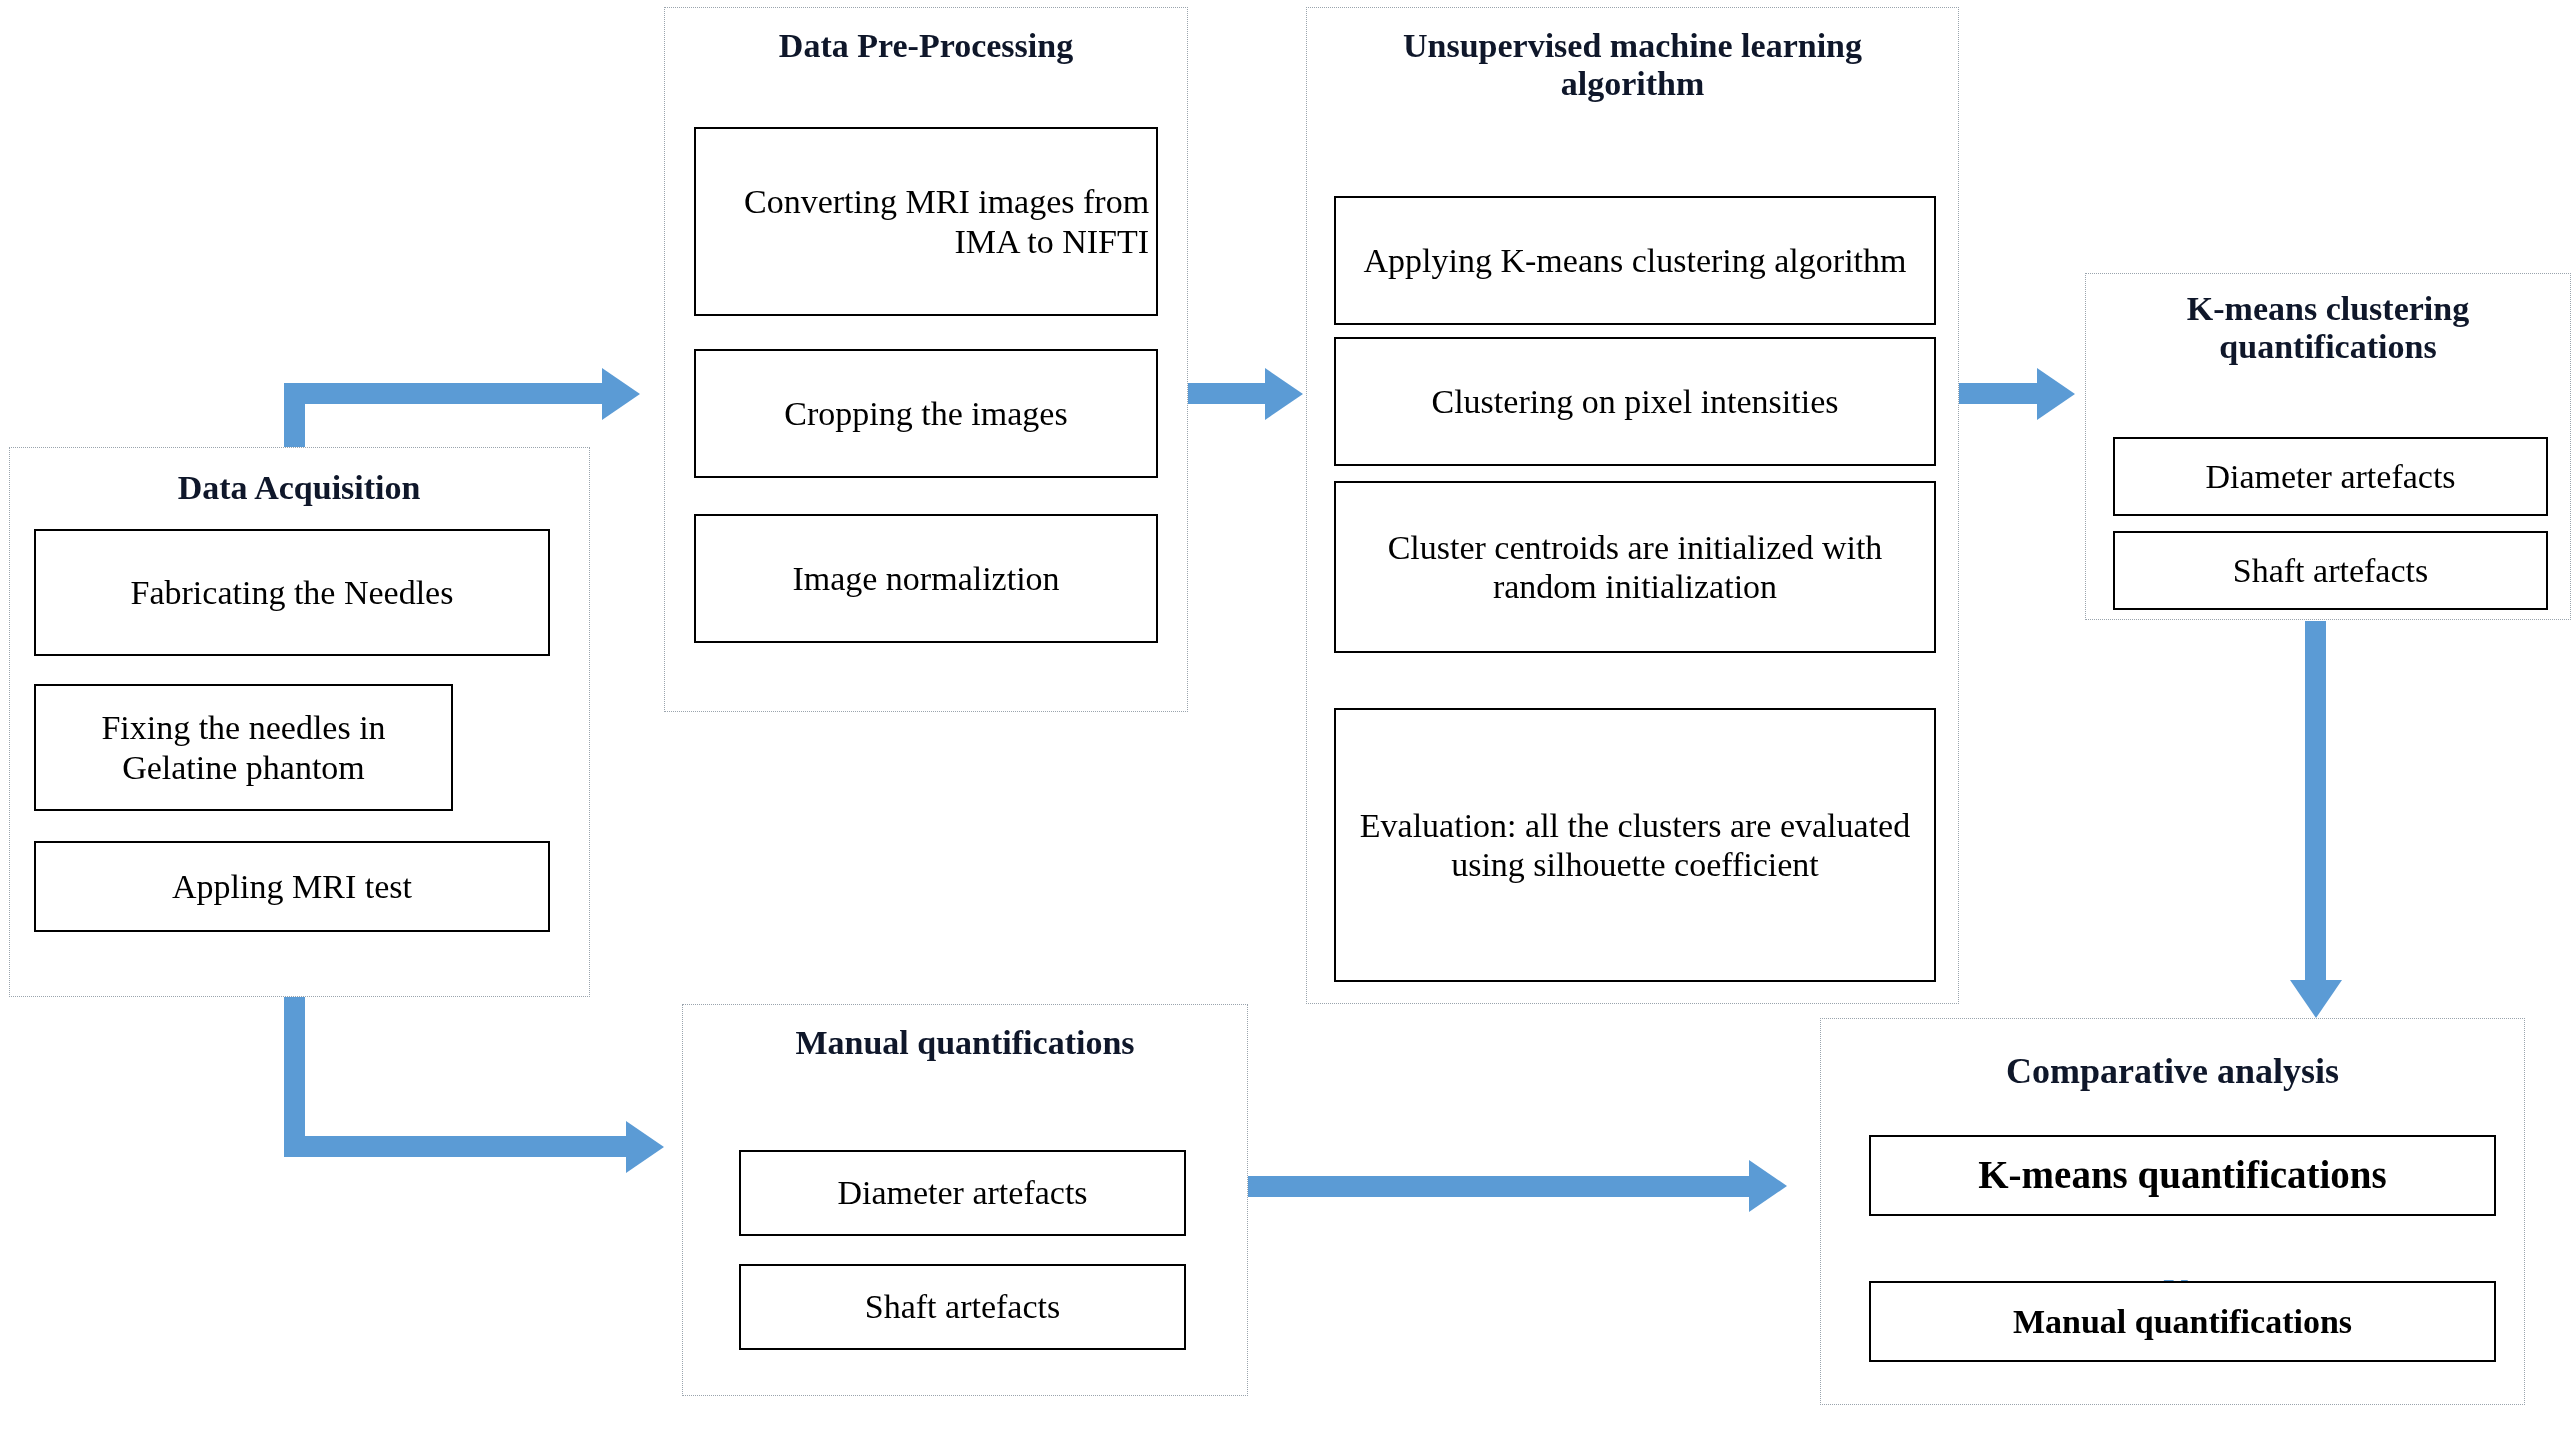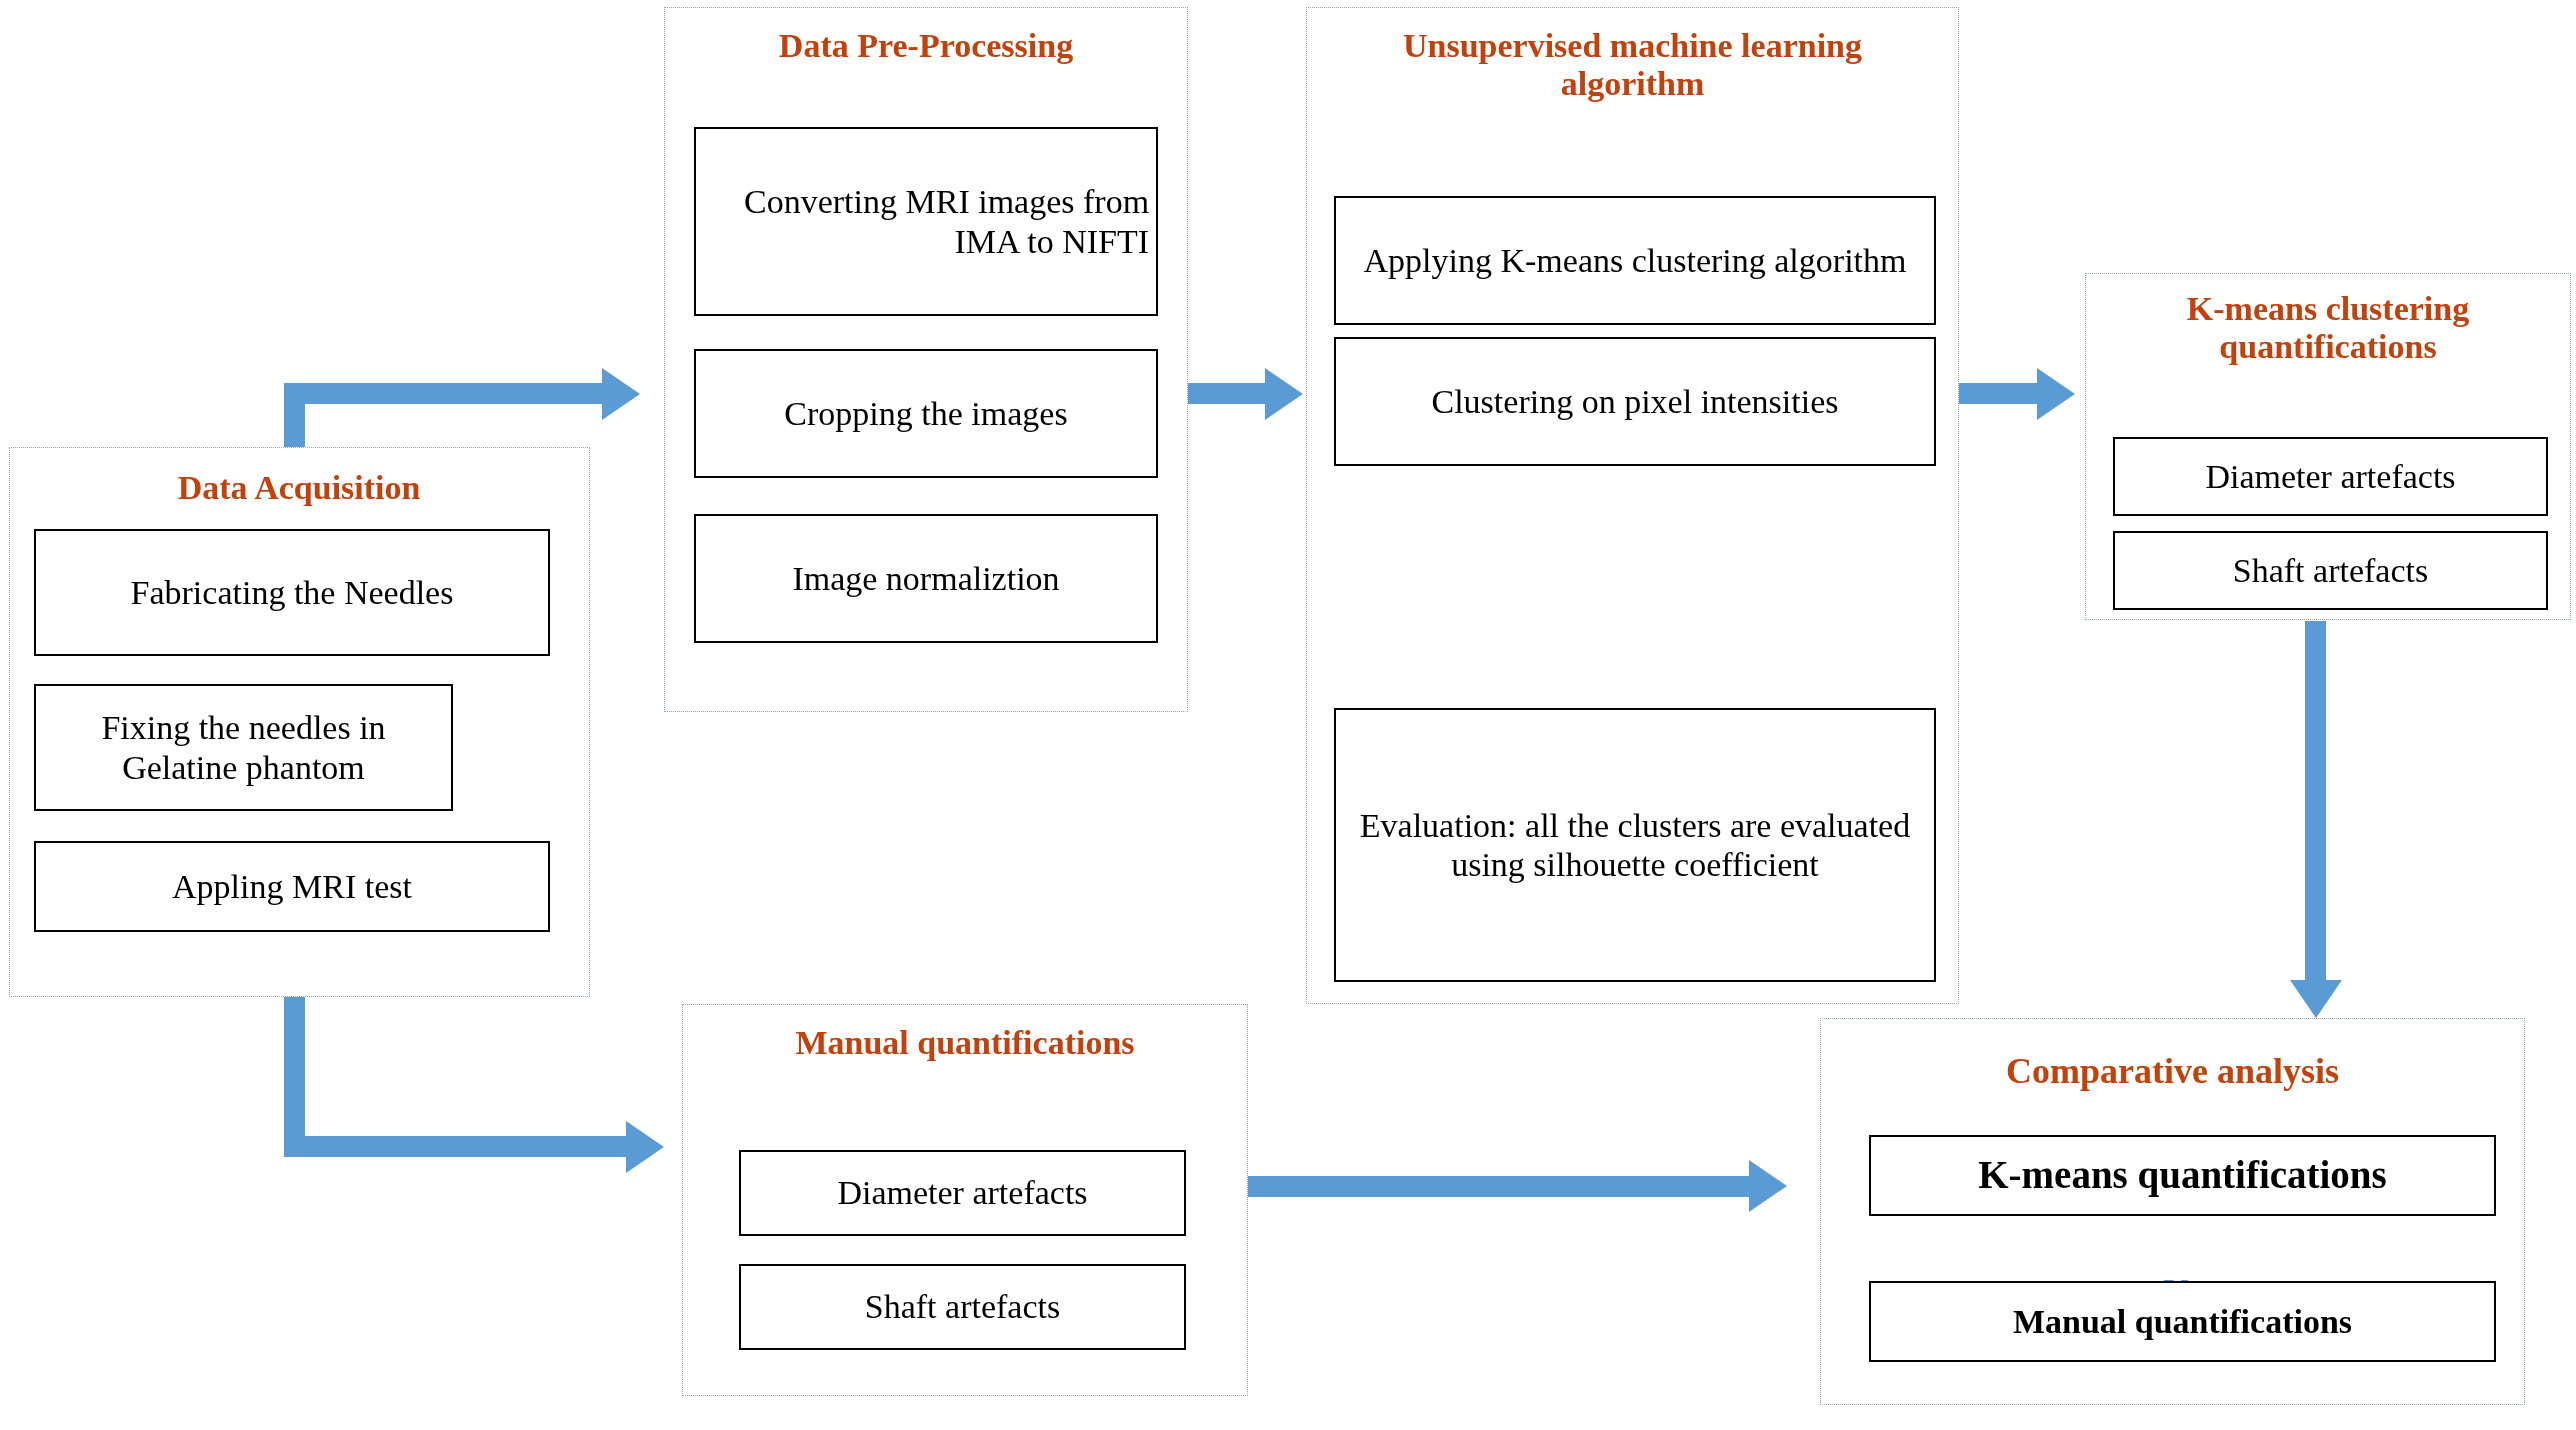--- a/index.html
+++ b/index.html
@@ -19,21 +19,21 @@
   
   .group {
     position: absolute;
     box-sizing: border-box;
     border: 1.7px dotted #9aa4ad;
     background: #ffffff;
   }
   .group-title {
     text-align: center;
     font-weight: bold;
-    color: #c2410c;
+    color: #0f172a;
     line-height: 1.12;
     margin: 0;
   }
 
   
   .node {
     position: absolute;
     box-sizing: border-box;
     border: 2.6px solid #000000;
     background: #ffffff;
@@ -123,20 +123,21 @@
   </div>
   <div class="node" style="left:694px; top:127px; width:464px; height:189px; font-size:34px;text-align:right;">Converting MRI images from IMA to NIFTI</div>
   <div class="node" style="left:694px; top:349px; width:464px; height:129px; font-size:34px;">Cropping the images</div>
   <div class="node" style="left:694px; top:514px; width:464px; height:129px; font-size:34px;">Image normaliztion</div>
 
   <div class="group" style="left:1306px; top:6.9px; width:653px; height:997px;">
     <div class="group-title" style="font-size:34px; margin:19px 34px 0 34px;">Unsupervised machine learning algorithm</div>
   </div>
   <div class="node" style="left:1334px; top:196px; width:602px; height:129px; font-size:34px;">Applying K-means clustering algorithm</div>
   <div class="node" style="left:1334px; top:337px; width:602px; height:129px; font-size:34px;">Clustering on pixel intensities</div>
+  <div class="node" style="left:1334px; top:481px; width:602px; height:172px; font-size:34px;">Cluster centroids are initialized with random initialization</div>
   <div class="node" style="left:1334px; top:708px; width:602px; height:274px; font-size:34px;">Evaluation: all the clusters are evaluated using silhouette coefficient</div>
 
   <div class="group" style="left:2085px; top:273px; width:486px; height:347px;">
     <div class="group-title" style="font-size:34px; margin:15.5px 22.3px 0 22.3px;">K-means clustering quantifications</div>
   </div>
   <div class="node" style="left:2113px; top:437px; width:435px; height:79px; font-size:34px;">Diameter artefacts</div>
   <div class="node" style="left:2113px; top:531px; width:435px; height:79px; font-size:34px;">Shaft artefacts</div>
 
   <div class="group" style="left:682px; top:1004px; width:566px; height:392px;">
     <div class="group-title" style="font-size:34px; margin-top:19px;">Manual quantifications</div>

